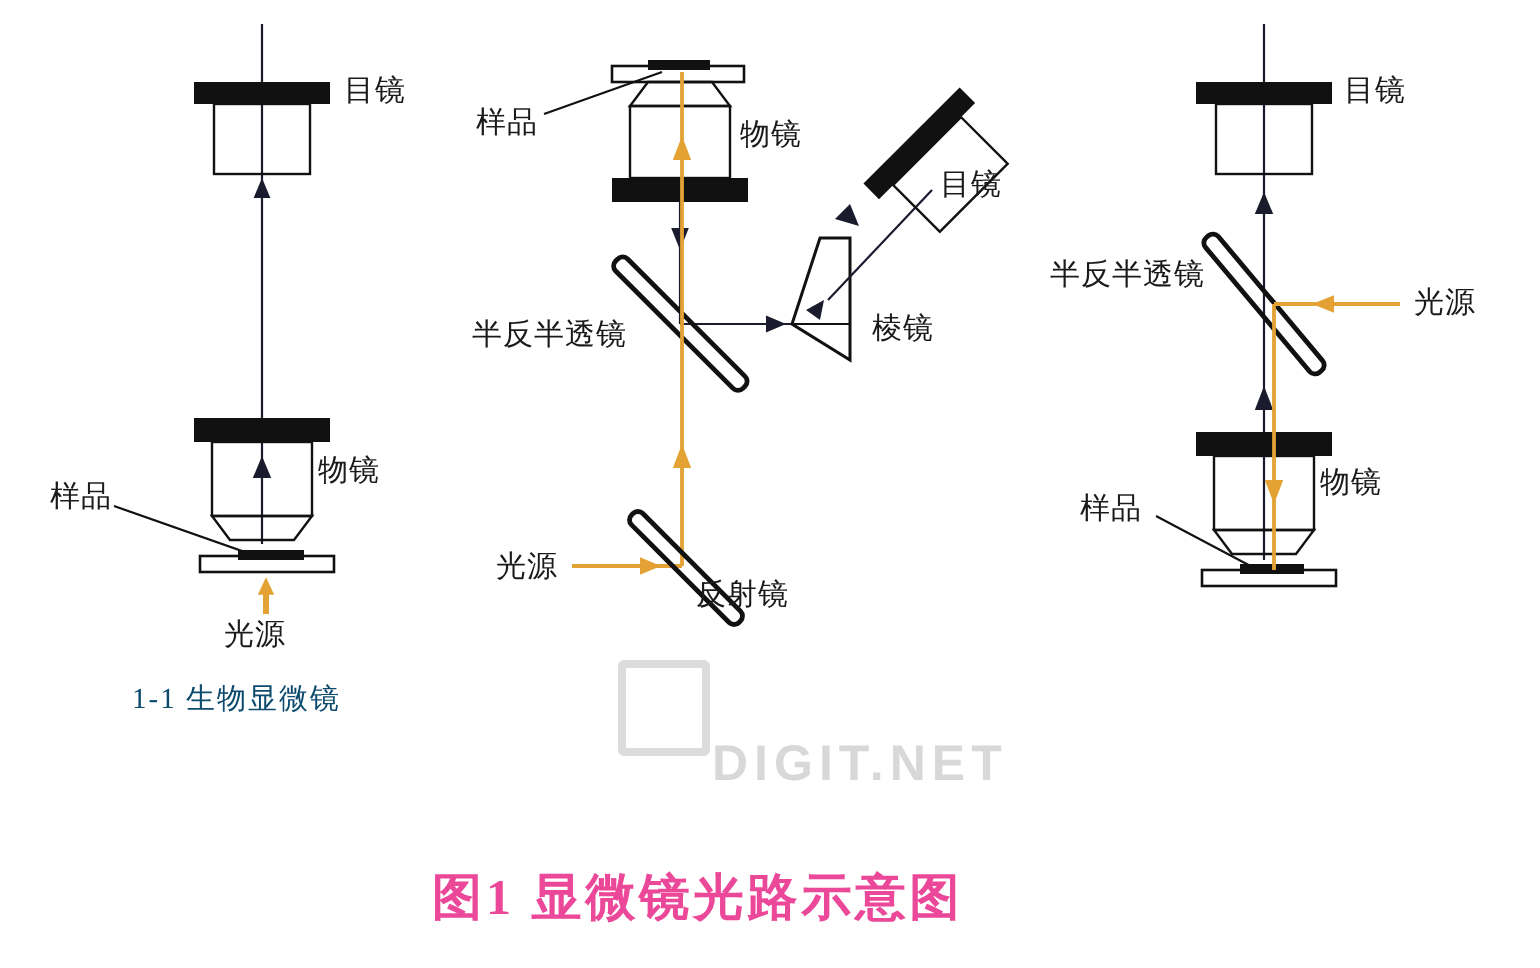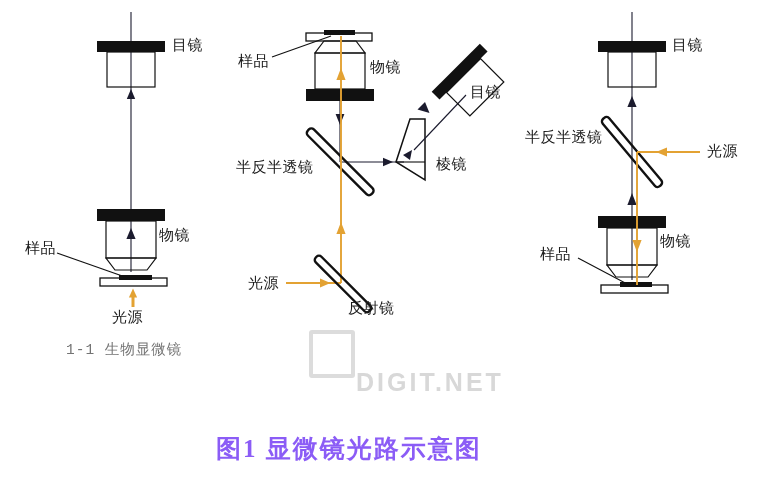--- a/index.html
+++ b/index.html
@@ -25,32 +25,32 @@
   .lbl {
     position: absolute;
     font-family: "Liberation Serif", "DejaVu Serif", serif;
     font-size: 15px;
     color: #1a1a1a;
     white-space: nowrap;
     letter-spacing: 0.5px;
   }
   .cap {
     position: absolute;
-    font-family: Liberation Mono, monospace;
+    font-family: Liberation Serif, serif;
     font-size: 14.5px;
-    color: #737373;
+    color: #0c4a6e;
     white-space: nowrap;
     letter-spacing: 1px;
   }
   .maincap {
     position: absolute;
     font-family: "Liberation Serif", "DejaVu Serif", serif;
     font-size: 25px;
     font-weight: bold;
-    color: #8b5cf6;
+    color: #ec4899;
     white-space: nowrap;
     letter-spacing: 2px;
   }
   .wm {
     position: absolute;
     color: #d8d8d8;
     font-weight: bold;
     white-space: nowrap;
     pointer-events: none;
   }
@@ -191,21 +191,21 @@
   <div class="lbl" style="left:25px; top:239px;">样品</div>
   <div class="lbl" style="left:112px; top:308px;">光源</div>
   <div class="cap" style="left:66px; top:340px;">1-1 生物显微镜</div>
 
   <div class="lbl" style="left:238px; top:52px;">样品</div>
   <div class="lbl" style="left:370px; top:58px;">物镜</div>
   <div class="lbl" style="left:470px; top:83px;">目镜</div>
   <div class="lbl" style="left:436px; top:155px;">棱镜</div>
   <div class="lbl" style="left:236px; top:158px;">半反半透镜</div>
   <div class="lbl" style="left:248px; top:274px;">光源</div>
-  <div class="lbl" style="left:348px; top:299px;">反射镜</div>
+  <div class="lbl" style="left:348px; top:288px;">反射镜</div>
 
   <div class="lbl" style="left:672px; top:36px;">目镜</div>
   <div class="lbl" style="left:525px; top:128px;">半反半透镜</div>
   <div class="lbl" style="left:707px; top:142px;">光源</div>
   <div class="lbl" style="left:660px; top:232px;">物镜</div>
   <div class="lbl" style="left:540px; top:245px;">样品</div>
 
   <div class="maincap" style="left:216px; top:432px;">图1  显微镜光路示意图</div>
 
 </div>

